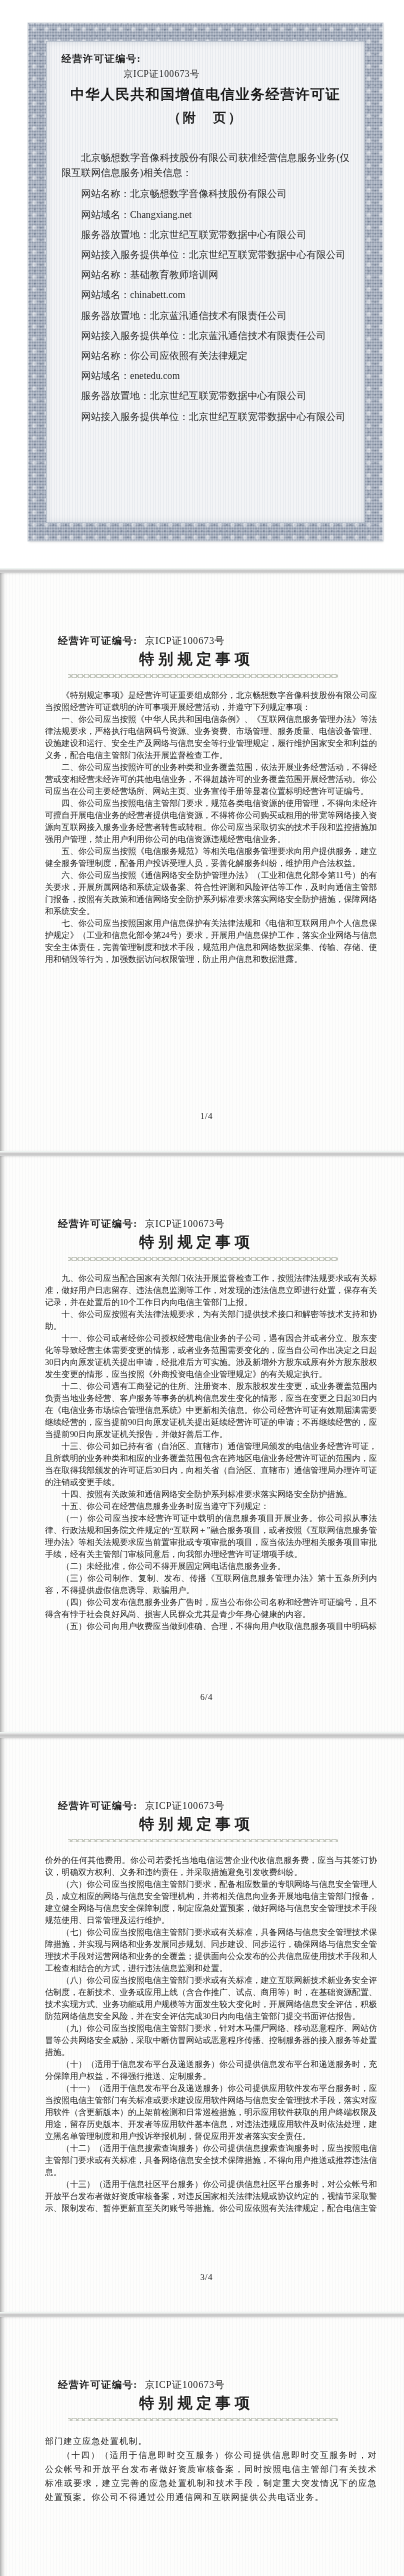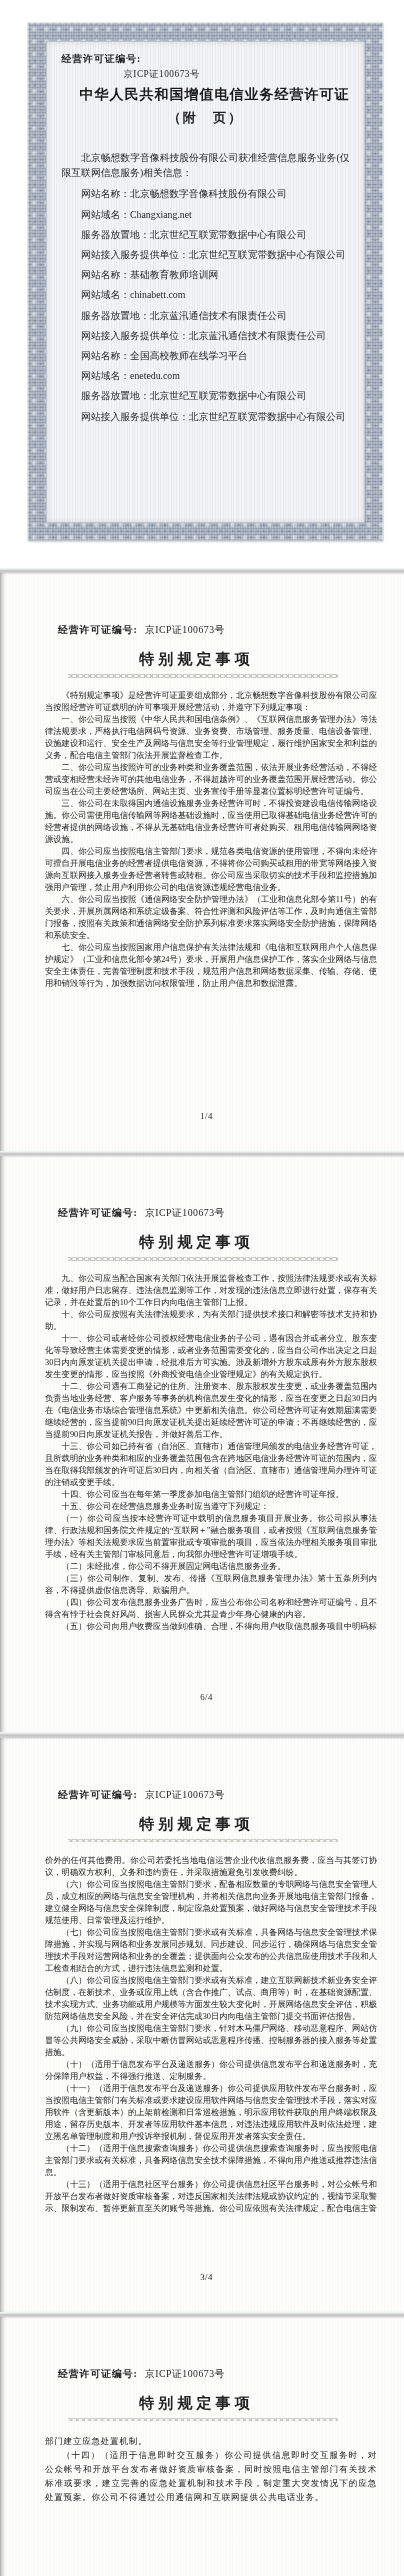--- a/index.html
+++ b/index.html
@@ -34,36 +34,36 @@
     position:absolute;left:18px;top:18px;right:18px;bottom:18px;
     background:
       repeating-linear-gradient(90deg, rgba(165,178,195,.12) 0 1px, transparent 1px 2.6px),
       #f3f4f6;
     box-shadow:inset 0 0 0 0.5px #9aa5b5, inset 0 0 7.2px rgba(115,128,150,.3);
   }
   .cert-content{position:absolute;left:15.5px;top:12.4px;right:15.5px;bottom:10.3px;}
   .c-license-label{font-size:9.8px;font-weight:bold;letter-spacing:1px;color:#222;}
   .c-license-no{font-size:9.3px;margin:1.5px 0 0 62px;letter-spacing:0.5px;}
   .c-title{
-    margin:5.2px 0 0 0;text-align:right;font-size:14px;font-weight:bold;
+    margin:5.2px 0 0 0;text-align:center;font-size:14px;font-weight:bold;
     letter-spacing:1px;color:#1a1a1a;
   }
   .c-subtitle{margin:5.2px 0 0 0;text-align:center;font-size:13px;font-weight:bold;letter-spacing:2.1px;}
   .c-intro{margin:23px 0 0 0;font-size:9.8px;line-height:15px;text-indent:2em;text-align:justify;}
   .c-fields{margin-top:7.2px;}
   .c-fields p{margin:6.2px 0;font-size:9.8px;line-height:14px;text-indent:2em;text-align:justify;}
   
   .prov{
     position:relative;box-sizing:border-box;
     background:
       repeating-linear-gradient(90deg, rgba(190,196,204,.07) 0 1px, transparent 1px 3.1px),
       #fdfdfc;
     box-shadow:inset 5.2px 0 4.6px -3.6px rgba(45,45,45,.45), inset 0 2.6px 2.6px -2.6px rgba(0,0,0,.18);
   }
-  .plicense{position:absolute;top:51px;left:58px;font-size:9.8px;white-space:nowrap;}
+  .plicense{position:absolute;top:62px;left:58px;font-size:9.8px;white-space:nowrap;}
   .plab{font-weight:bold;letter-spacing:1px;color:#1b1b1b;}
   .pnum{margin-left:4.6px;letter-spacing:0.5px;}
   .ptitle{
     position:absolute;top:77px;left:0;right:12px;margin:0;text-align:center;
     font-size:15px;font-weight:bold;letter-spacing:4.1px;color:#222;
   }
   .zigzag{
     position:absolute;top:101px;left:50%;transform:translateX(-50%);
     width:270px;height:3.6px;opacity:.75;
     background:
@@ -97,21 +97,21 @@
         <p class="c-intro">北京畅想数字音像科技股份有限公司获准经营信息服务业务(仅限互联网信息服务)相关信息：</p>
         <div class="c-fields">
           <p>网站名称：北京畅想数字音像科技股份有限公司</p>
           <p>网站域名：Changxiang.net</p>
           <p>服务器放置地：北京世纪互联宽带数据中心有限公司</p>
           <p>网站接入服务提供单位：北京世纪互联宽带数据中心有限公司</p>
           <p>网站名称：基础教育教师培训网</p>
           <p>网站域名：chinabett.com</p>
           <p>服务器放置地：北京蓝汛通信技术有限责任公司</p>
           <p>网站接入服务提供单位：北京蓝汛通信技术有限责任公司</p>
-          <p>网站名称：全国高校教师在线学习平台</p>
+          <p>网站名称：你公司应依照有关法律规定</p>
           <p>网站域名：enetedu.com</p>
           <p>服务器放置地：北京世纪互联宽带数据中心有限公司</p>
           <p>网站接入服务提供单位：北京世纪互联宽带数据中心有限公司</p>
         </div>
       </div>
     </div>
   </div>
 </section>
 
 <div class="sep"></div>
@@ -120,22 +120,22 @@
   <div class="plicense">
     <span class="plab">经营许可证编号:</span>
     <span class="pnum">京ICP证100673号</span>
   </div>
   <h2 class="ptitle">特别规定事项</h2>
   <div class="zigzag"></div>
   <div class="pbody">
     <p>《特别规定事项》是经营许可证重要组成部分，北京畅想数字音像科技股份有限公司应当按照经营许可证载明的许可事项开展经营活动，并遵守下列规定事项：</p>
     <p>一、你公司应当按照《中华人民共和国电信条例》、《互联网信息服务管理办法》等法律法规要求，严格执行电信网码号资源、业务资费、市场管理、服务质量、电信设备管理、设施建设和运行、安全生产及网络与信息安全等行业管理规定，履行维护国家安全和利益的义务，配合电信主管部门依法开展监督检查工作。</p>
     <p>二、你公司应当按照许可的业务种类和业务覆盖范围，依法开展业务经营活动，不得经营或变相经营未经许可的其他电信业务，不得超越许可的业务覆盖范围开展经营活动。你公司应当在公司主要经营场所、网站主页、业务宣传手册等显著位置标明经营许可证编号。</p>
-    <p>三、你公司在未取得国内通信设施服务业务经营许可时，不得投资建设电信传输网络设施。你公司需使用电信传输网等网络基础设施时，应当使用已取得基础电信业务经营许可的经营者提供的网络设施，不得从无基础电信业务经营许可者处购买、租用电信传输网网络资源设施。</p>
     <p>四、你公司应当按照电信主管部门要求，规范各类电信资源的使用管理，不得向未经许可擅自开展电信业务的经营者提供电信资源，不得将你公司购买或租用的带宽等网络接入资源向互联网接入服务业务经营者转售或转租。你公司应当采取切实的技术手段和监控措施加强用户管理，禁止用户利用你公司的电信资源违规经营电信业务。</p>
+    <p>五、你公司应当按照《电信服务规范》等相关电信服务管理要求向用户提供服务，建立健全服务管理制度，配备用户投诉受理人员，妥善化解服务纠纷，维护用户合法权益。</p>
     <p>六、你公司应当按照《通信网络安全防护管理办法》（工业和信息化部令第11号）的有关要求，开展所属网络和系统定级备案、符合性评测和风险评估等工作，及时向通信主管部门报备，按照有关政策和通信网络安全防护系列标准要求落实网络安全防护措施，保障网络和系统安全。</p>
     <p>七、你公司应当按照国家用户信息保护有关法律法规和《电信和互联网用户个人信息保护规定》（工业和信息化部令第24号）要求，开展用户信息保护工作，落实企业网络与信息安全主体责任，完善管理制度和技术手段，规范用户信息和网络数据采集、传输、存储、使用和销毁等行为，加强数据访问权限管理，防止用户信息和数据泄露。</p>
   </div>
   <div class="pageno">1/4</div>
 </section>
 
 <div class="sep"></div>
 
 <section class="prov" style="height:576px">
   <div class="plicense">
@@ -143,21 +143,21 @@
     <span class="pnum">京ICP证100673号</span>
   </div>
   <h2 class="ptitle">特别规定事项</h2>
   <div class="zigzag"></div>
   <div class="pbody">
     <p>九、你公司应当配合国家有关部门依法开展监督检查工作，按照法律法规要求或有关标准，做好用户日志留存、违法信息监测等工作，对发现的违法信息立即进行处置，保存有关记录，并在处置后的10个工作日内向电信主管部门上报。</p>
     <p>十、你公司应按照有关法律法规要求，为有关部门提供技术接口和解密等技术支持和协助。</p>
     <p>十一、你公司或者经你公司授权经营电信业务的子公司，遇有因合并或者分立、股东变化等导致经营主体需要变更的情形，或者业务范围需要变化的，应当自公司作出决定之日起30日内向原发证机关提出申请，经批准后方可实施。涉及新增外方股东或原有外方股东股权发生变更的情形，应当按照《外商投资电信企业管理规定》的有关规定执行。</p>
     <p>十二、你公司遇有工商登记的住所、注册资本、股东股权发生变更，或业务覆盖范围内负责当地业务经营、客户服务等事务的机构信息发生变化的情形，应当在变更之日起30日内在《电信业务市场综合管理信息系统》中更新相关信息。你公司经营许可证有效期届满需要继续经营的，应当提前90日向原发证机关提出延续经营许可证的申请；不再继续经营的，应当提前90日向原发证机关报告，并做好善后工作。</p>
     <p>十三、你公司如已持有省（自治区、直辖市）通信管理局颁发的电信业务经营许可证，且所载明的业务种类和相应的业务覆盖范围包含在跨地区电信业务经营许可证的范围内，应当在取得我部颁发的许可证后30日内，向相关省（自治区、直辖市）通信管理局办理许可证的注销或变更手续。</p>
-    <p>十四、你公司应当在每年第一季度参加电信主管部门组织的经营许可证年报。</p>
+    <p>十四、按照有关政策和通信网络安全防护系列标准要求落实网络安全防护措施。</p>
     <p>十五、你公司在经营信息服务业务时应当遵守下列规定：</p>
     <p>（一）你公司应当按本经营许可证中载明的信息服务项目开展业务。你公司拟从事法律、行政法规和国务院文件规定的“互联网＋”融合服务项目，或者按照《互联网信息服务管理办法》等相关法规要求应当前置审批或专项审批的项目，应当依法办理相关服务项目审批手续，经有关主管部门审核同意后，向我部办理经营许可证增项手续。</p>
     <p>（二）未经批准，你公司不得开展固定网电话信息服务业务。</p>
     <p>（三）你公司制作、复制、发布、传播《互联网信息服务管理办法》第十五条所列内容，不得提供虚假信息诱导、欺骗用户。</p>
     <p>（四）你公司发布信息服务业务广告时，应当公布你公司名称和经营许可证编号，且不得含有悖于社会良好风尚、损害人民群众尤其是青少年身心健康的内容。</p>
     <p>（五）你公司向用户收费应当做到准确、合理，不得向用户收取信息服务项目中明码标</p>
   </div>
   <div class="pageno">6/4</div>
 </section>
 

